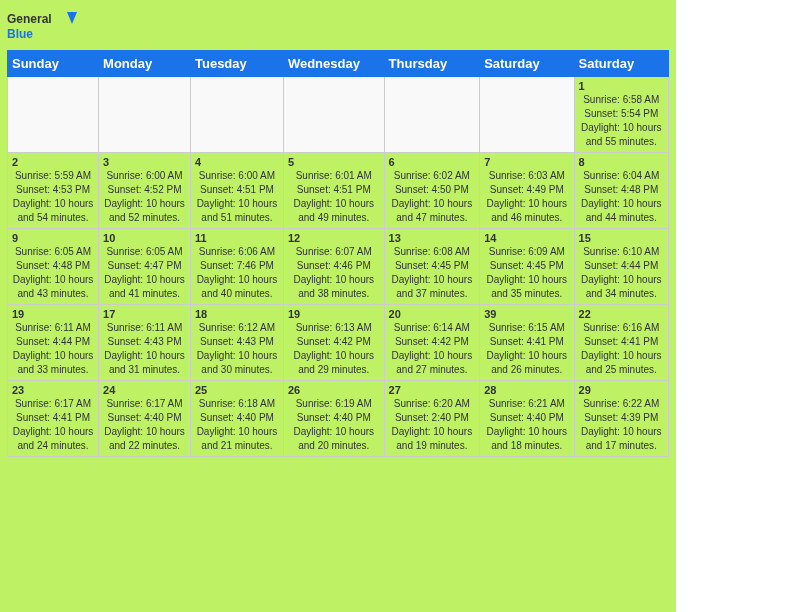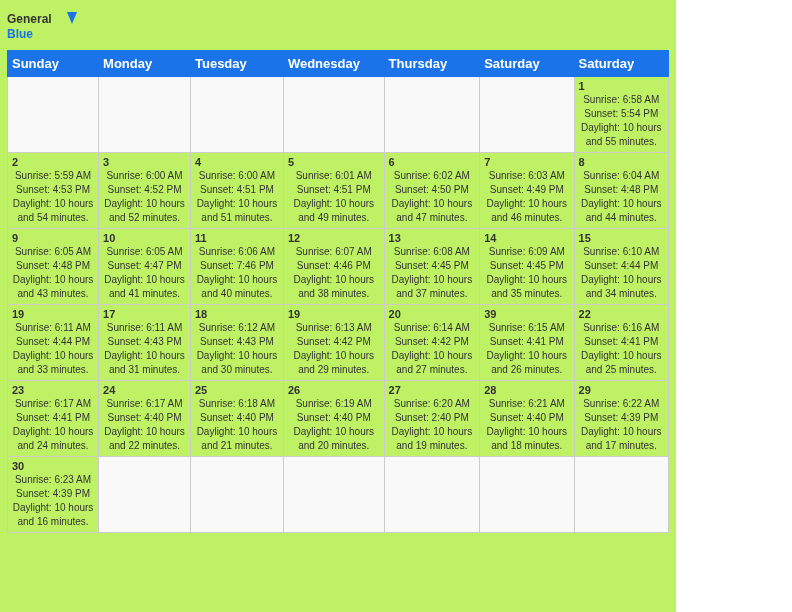--- a/index.html
+++ b/index.html
@@ -297,29 +297,15 @@
 Sunset: 4:40 PM
 Daylight: 10 hours and 18 minutes.</div>
           </td>
           <td>
             <span class="day-number">29</span>
             <div class="day-info">Sunrise: 6:22 AM
 Sunset: 4:39 PM
 Daylight: 10 hours and 17 minutes.</div>
           </td>
         </tr>
-        <tr class="last-row">
-          <td>
-            <span class="day-number">30</span>
-            <div class="day-info">Sunrise: 6:23 AM
-Sunset: 4:39 PM
-Daylight: 10 hours and 16 minutes.</div>
-          </td>
-          <td class="empty-cell"></td>
-          <td class="empty-cell"></td>
-          <td class="empty-cell"></td>
-          <td class="empty-cell"></td>
-          <td class="empty-cell"></td>
-          <td class="empty-cell"></td>
-        </tr>
       </tbody>
   </table>
 </div>
 
 </body></html>

